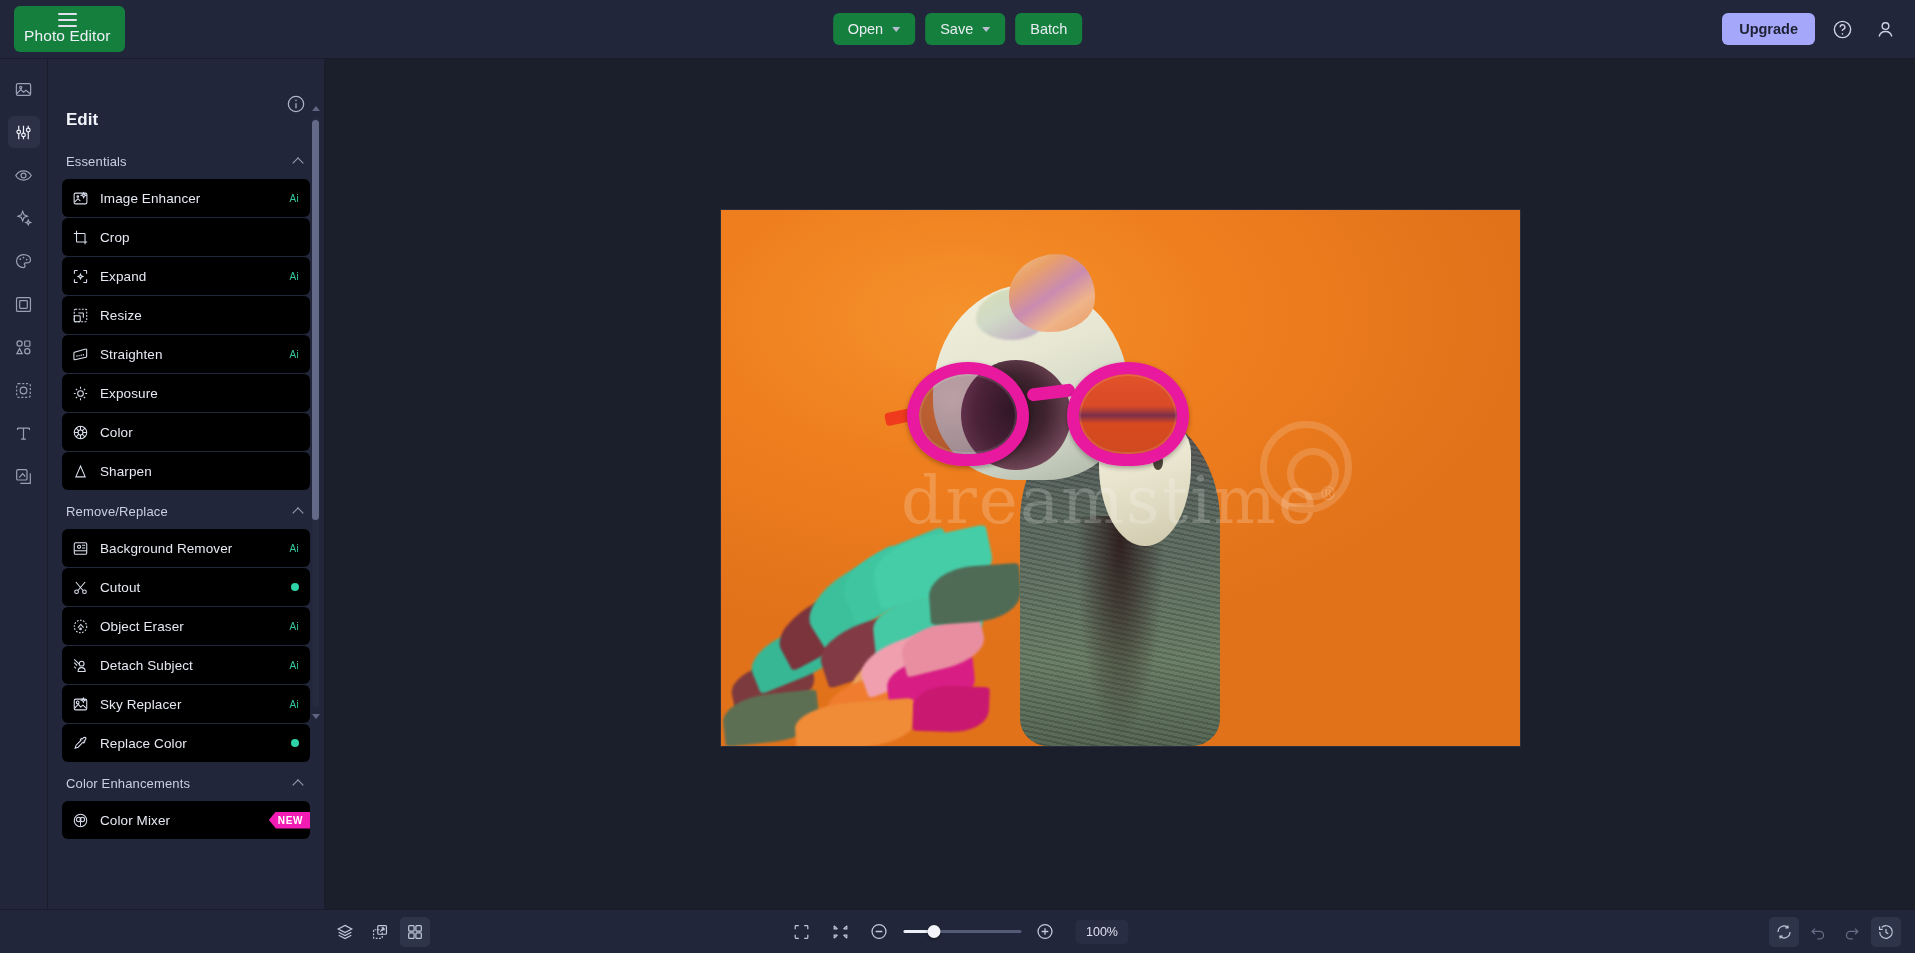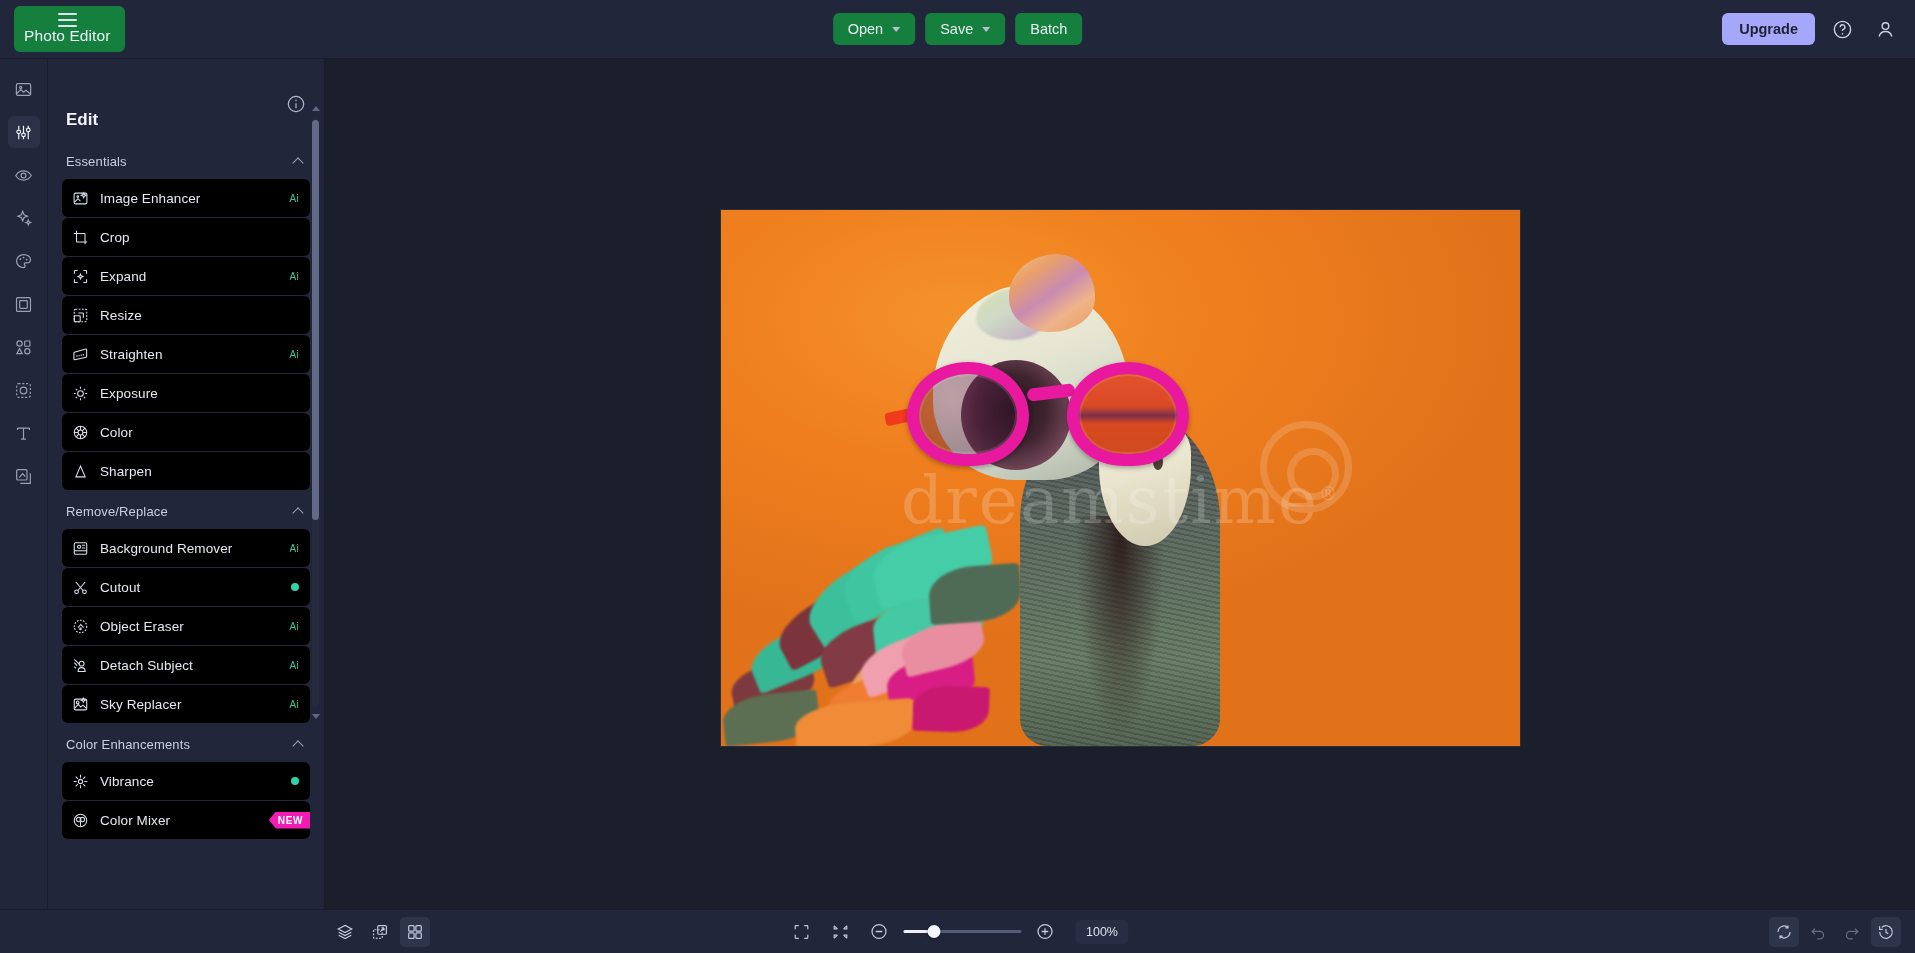--- a/index.html
+++ b/index.html
@@ -581,35 +581,34 @@
                 <svg width="17" height="17" viewBox="0 0 24 24">
                   <rect x="3.2" y="4.4" width="17.6" height="15.2" rx="2"></rect>
                   <circle cx="8" cy="9" r="1.9"></circle>
                   <path d="M3.6 17.4l5.2-5.6 3.6 3.8 3-2.6 5 4.4"></path>
                   <path d="M16 3l.9 2 2 .9-2 .9-.9 2-.9-2-2-.9 2-.9z"></path>
                 </svg>
               </span>
               <span class="item-label">Sky Replacer</span>
               <span class="badge-ai">Ai</span>
             </div>
+            <div class="item">
+              <span class="item-ico">
+                <svg width="17" height="17" viewBox="0 0 24 24">
+                  <path d="M19.8 4.2a2.6 2.6 0 0 0-3.8 0l-1.6 1.6-1-1-1.6 1.6 1 1-7 7-1.4 4.2 4.2-1.4 7-7 1 1 1.6-1.6-1-1 1.6-1.6a2.6 2.6 0 0 0 0-3.8z"></path>
+                </svg>
+              </span>
+              <span class="item-label">Replace Color</span>
+              <span class="badge-dot"></span>
+            </div>
           </div>
           <div class="group">
             <div class="group-head">
               <span class="group-label">Color Enhancements</span>
               <span class="chev"></span>
-            </div>
-            <div class="item">
-              <span class="item-ico">
-                <svg width="17" height="17" viewBox="0 0 24 24">
-                  <circle cx="12" cy="12" r="3"></circle>
-                  <path d="M12 2.4v4.2M12 17.4v4.2M2.4 12h4.2M17.4 12h4.2M5.2 5.2l3 3M15.8 15.8l3 3M18.8 5.2l-3 3M8.2 15.8l-3 3"></path>
-                </svg>
-              </span>
-              <span class="item-label">Vibrance</span>
-              <span class="badge-dot"></span>
             </div>
             <div class="item">
               <span class="item-ico">
                 <svg width="17" height="17" viewBox="0 0 24 24">
                   <circle cx="12" cy="12" r="8.8"></circle>
                   <circle cx="9.4" cy="10.6" r="3.2"></circle>
                   <circle cx="14.6" cy="10.6" r="3.2"></circle>
                   <path d="M12 13.6v6"></path>
                 </svg>
               </span>

